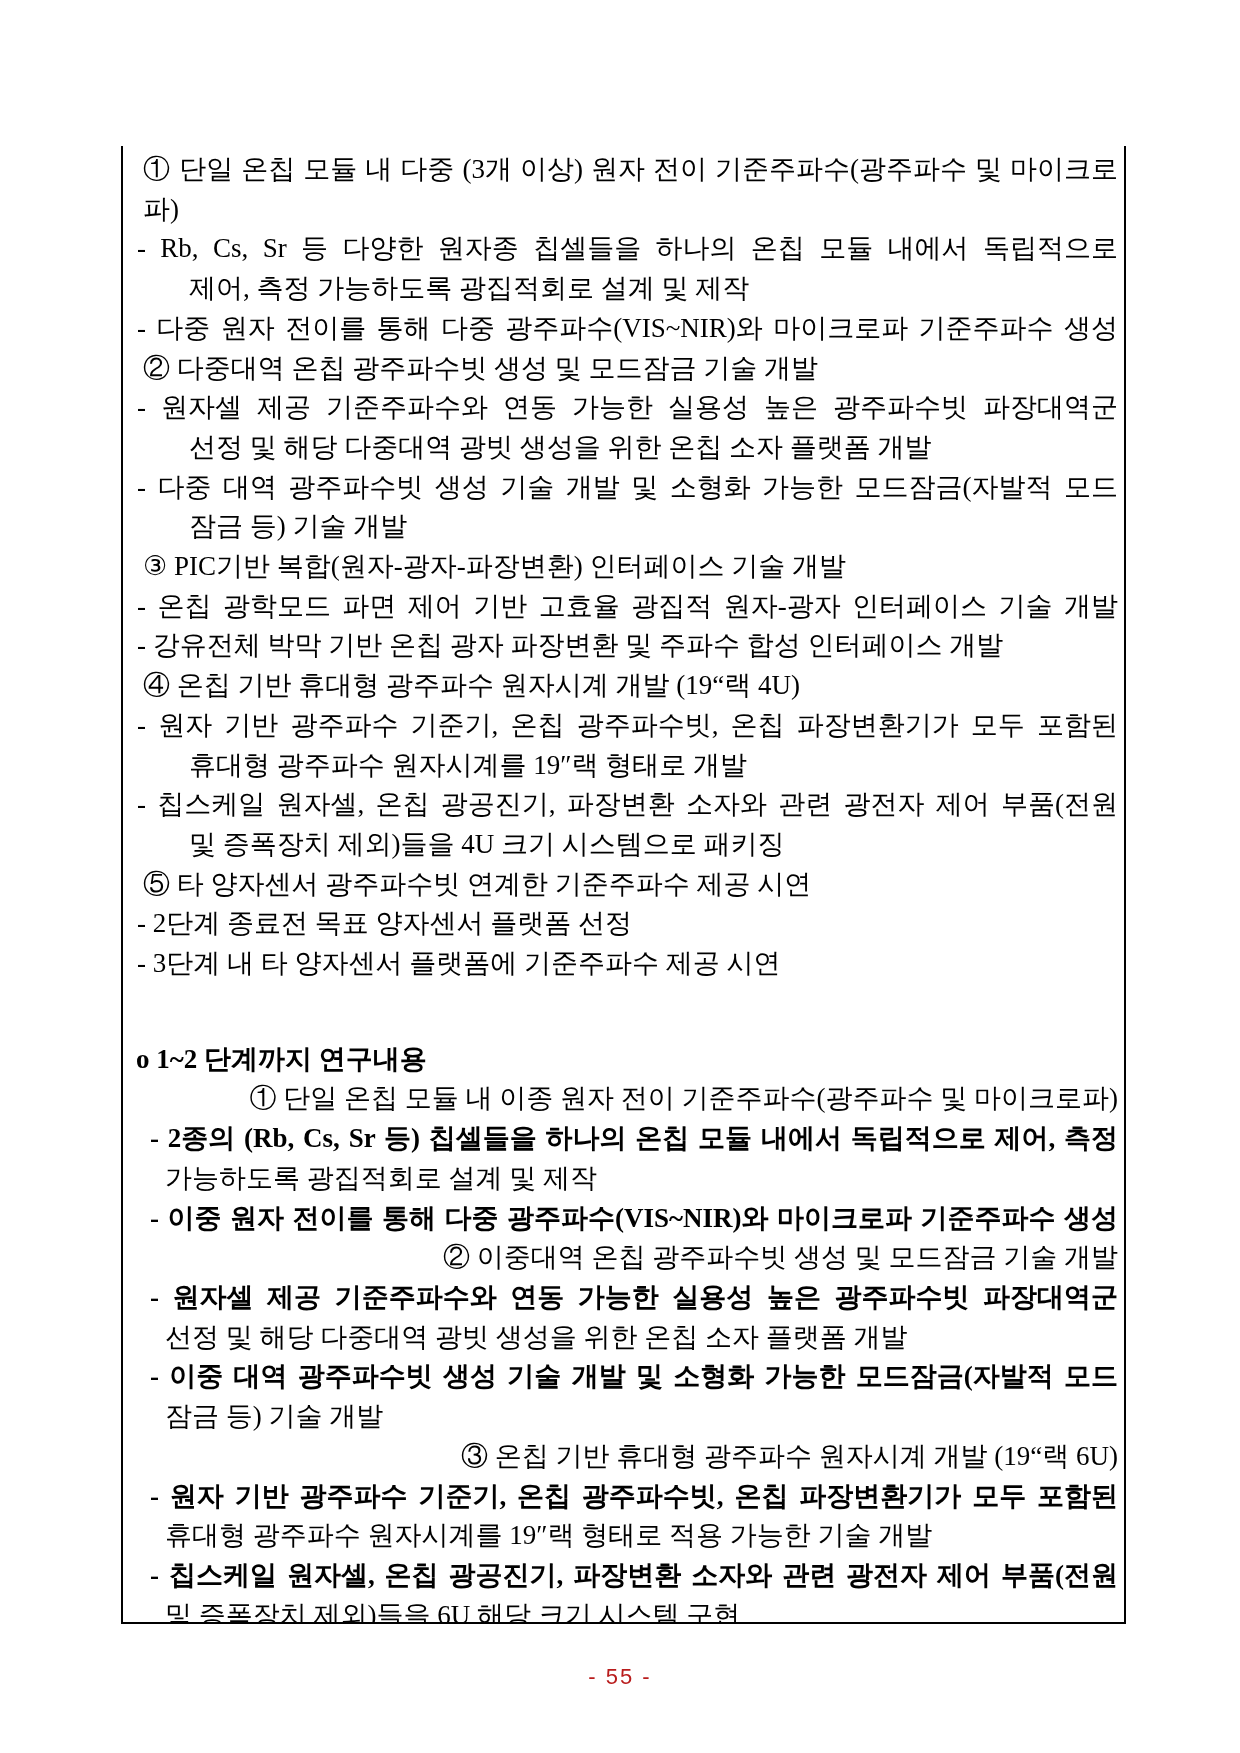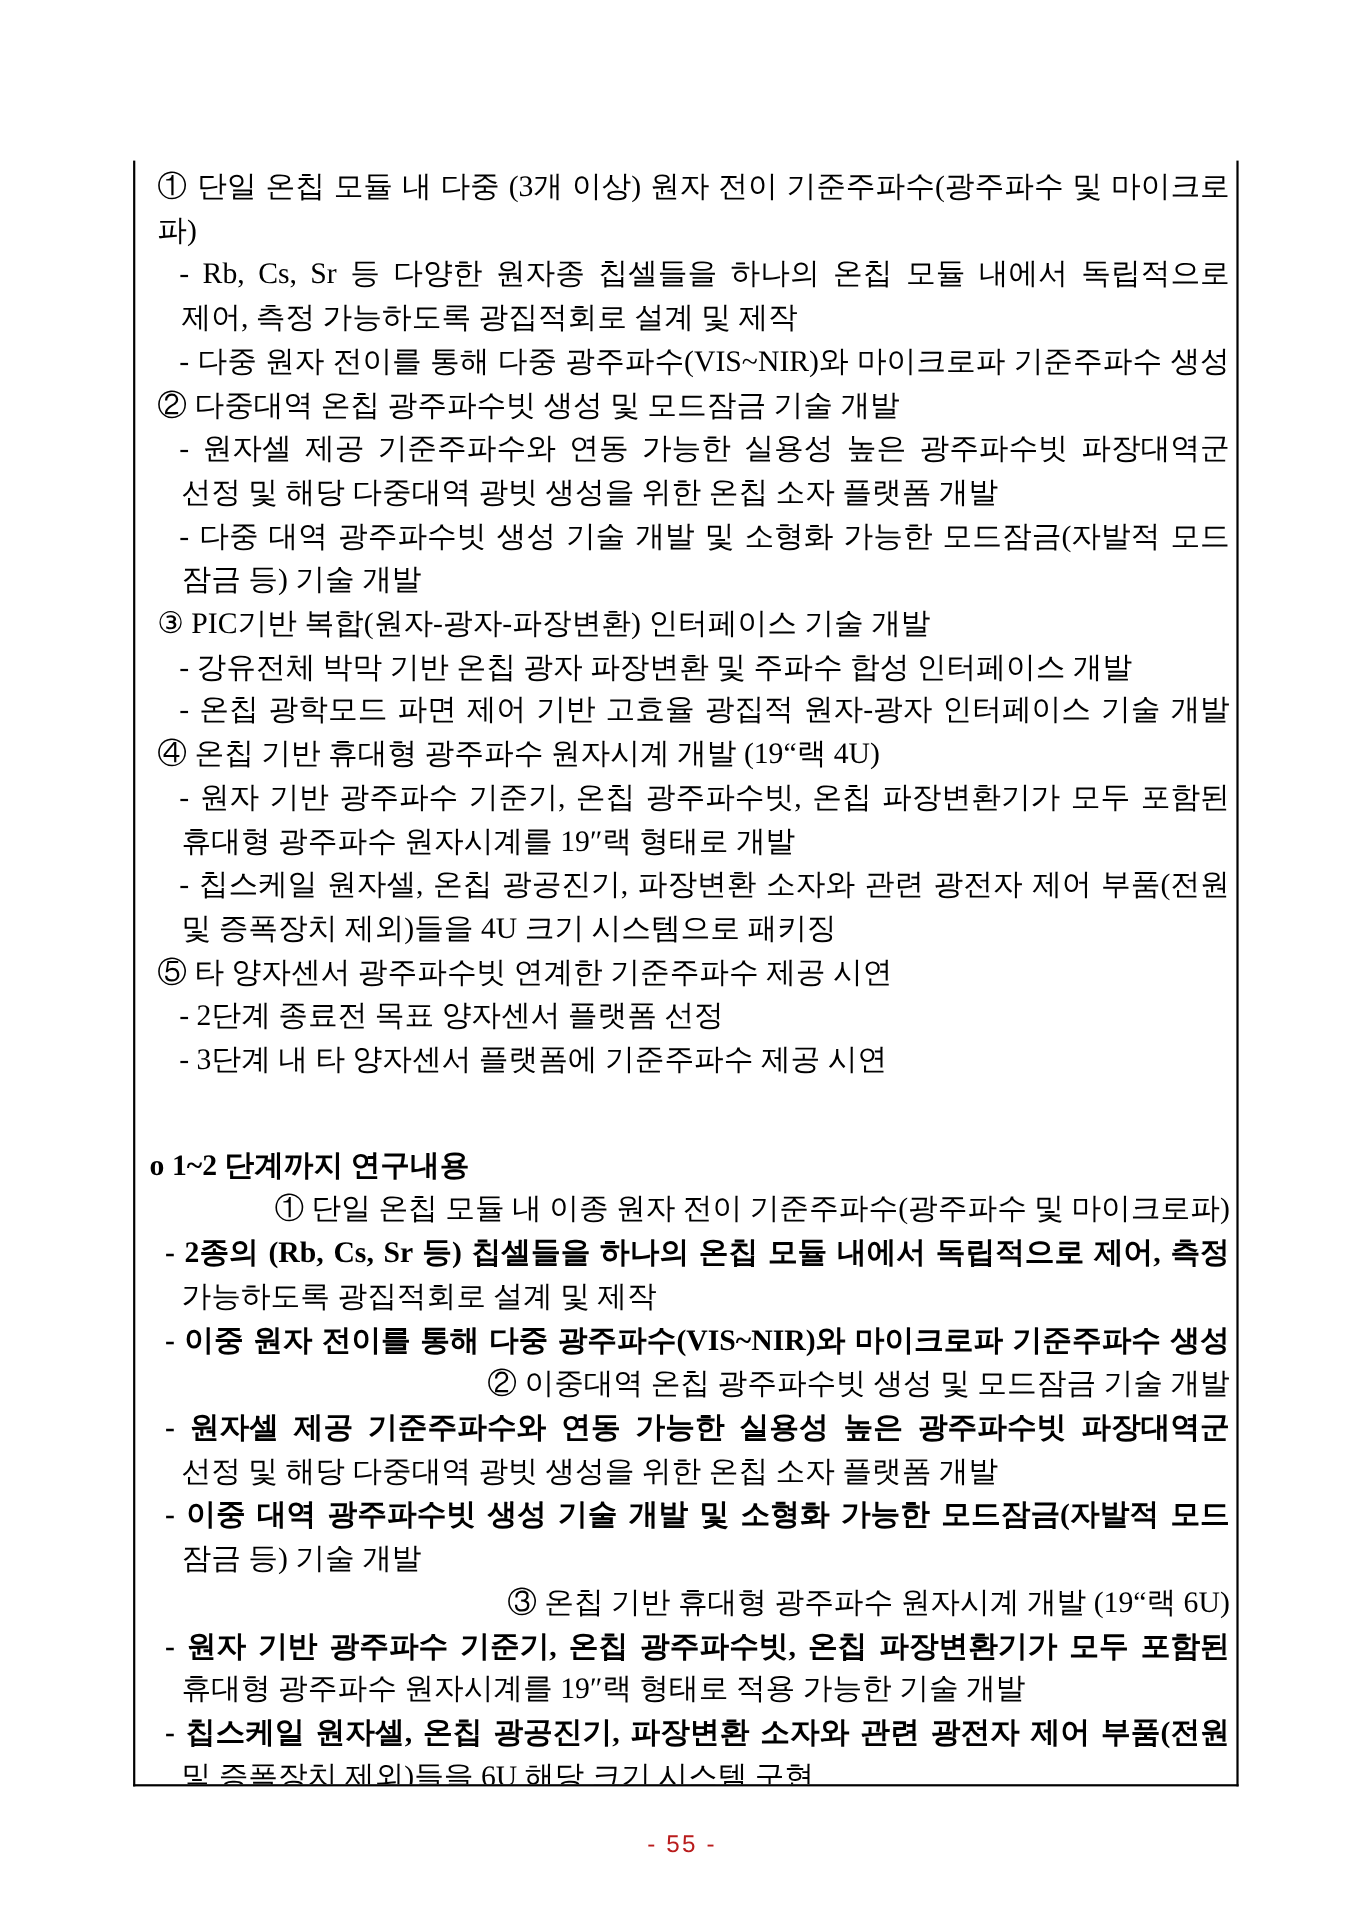--- a/index.html
+++ b/index.html
@@ -35,22 +35,22 @@
     white-space: nowrap;
     padding-right: 6px;
     overflow: hidden;
   }
   .j {
     white-space: normal;
     text-align: justify;
     text-align-last: justify;
   }
   .num-a  { padding-left: 20px; }
-  .dash-a { padding-left: 40px; }
-  .cont-a { padding-left: 42px; }
+  .dash-a { padding-left: 14px; }
+  .cont-a { padding-left: 66px; }
   .num-b  { padding-left: 30px; text-align: right; }
   .dash-b { padding-left: 27px; font-weight: bold; }
   .cont-b { padding-left: 42px; }
   .heading {
     font-size: 27px;
     line-height: 39.7px;
     font-weight: bold;
     padding-left: 13px;
     white-space: nowrap;
   }
@@ -79,22 +79,22 @@
     <div class="ln num-a j">① 단일 온칩 모듈 내 다중 (3개 이상) 원자 전이 기준주파수(광주파수 및 마이크로파)</div>
     <div class="ln dash-a j">- Rb, Cs, Sr 등 다양한 원자종 칩셀들을 하나의 온칩 모듈 내에서 독립적으로</div>
     <div class="ln cont-a">제어, 측정 가능하도록 광집적회로 설계 및 제작</div>
     <div class="ln dash-a j">- 다중 원자 전이를 통해 다중 광주파수(VIS~NIR)와 마이크로파 기준주파수 생성</div>
     <div class="ln num-a">② 다중대역 온칩 광주파수빗 생성 및 모드잠금 기술 개발</div>
     <div class="ln dash-a j">- 원자셀 제공 기준주파수와 연동 가능한 실용성 높은 광주파수빗 파장대역군</div>
     <div class="ln cont-a">선정 및 해당 다중대역 광빗 생성을 위한 온칩 소자 플랫폼 개발</div>
     <div class="ln dash-a j">- 다중 대역 광주파수빗 생성 기술 개발 및 소형화 가능한 모드잠금(자발적 모드</div>
     <div class="ln cont-a">잠금 등) 기술 개발</div>
     <div class="ln num-a">③ PIC기반 복합(원자-광자-파장변환) 인터페이스 기술 개발</div>
+    <div class="ln dash-a j">- 온칩 광학모드 파면 제어 기반 고효율 광집적 원자-광자 인터페이스 기술 개발</div>
     <div class="ln dash-a">- 강유전체 박막 기반 온칩 광자 파장변환 및 주파수 합성 인터페이스 개발</div>
-    <div class="ln dash-a j">- 온칩 광학모드 파면 제어 기반 고효율 광집적 원자-광자 인터페이스 기술 개발</div>
     <div class="ln num-a">④ 온칩 기반 휴대형 광주파수 원자시계 개발 (19“랙 4U)</div>
     <div class="ln dash-a j">- 원자 기반 광주파수 기준기, 온칩 광주파수빗, 온칩 파장변환기가 모두 포함된</div>
     <div class="ln cont-a">휴대형 광주파수 원자시계를 19″랙 형태로 개발</div>
     <div class="ln dash-a j">- 칩스케일 원자셀, 온칩 광공진기, 파장변환 소자와 관련 광전자 제어 부품(전원</div>
     <div class="ln cont-a">및 증폭장치 제외)들을 4U 크기 시스템으로 패키징</div>
     <div class="ln num-a">⑤ 타 양자센서 광주파수빗 연계한 기준주파수 제공 시연</div>
     <div class="ln dash-a">- 2단계 종료전 목표 양자센서 플랫폼 선정</div>
     <div class="ln dash-a">- 3단계 내 타 양자센서 플랫폼에 기준주파수 제공 시연</div>
 
     <div class="spacer"></div>

